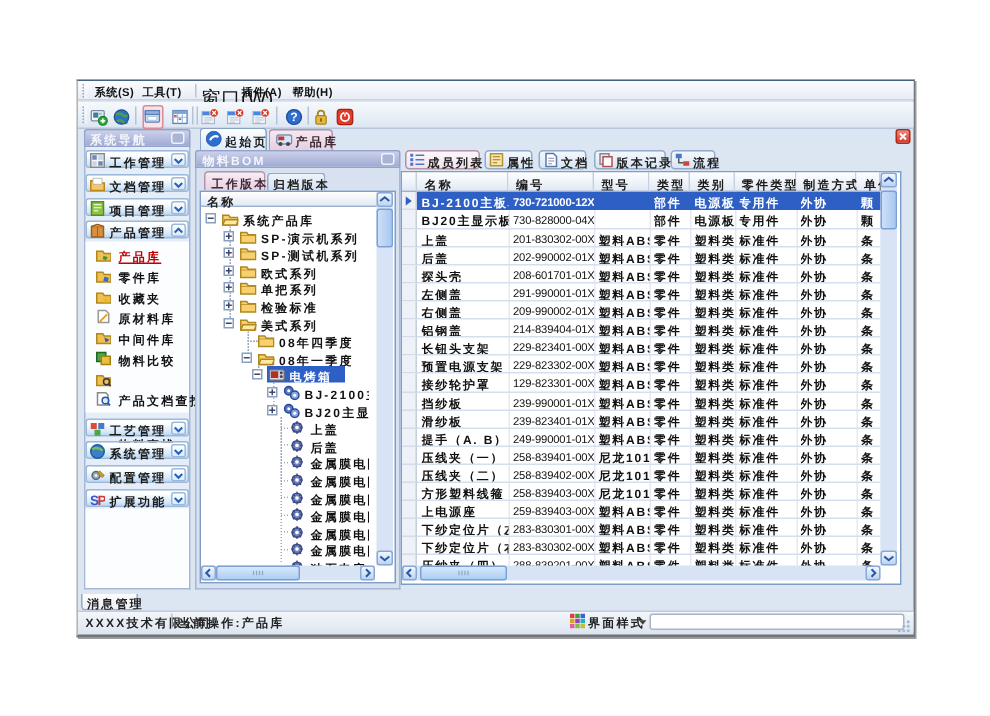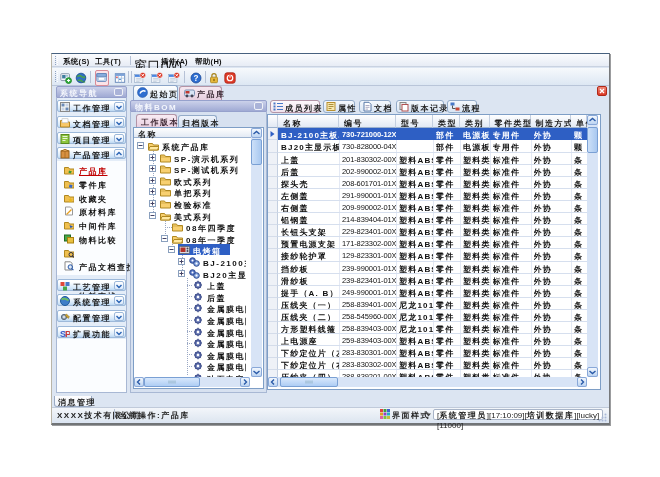--- a/index.html
+++ b/index.html
@@ -601,21 +601,21 @@
 <div class="abs" style="left:290px;top:173px;font-size:7.5px;letter-spacing:-0.1px;font-weight:normal;color:#111;white-space:nowrap;overflow:hidden;max-width:54px">229-823401-00X</div>
 <div class="abs" style="left:347px;top:173px;font-size:8px;letter-spacing:1.2px;font-weight:bold;color:#111;white-space:nowrap;overflow:hidden;max-width:34px">塑料ABS</div>
 <div class="abs" style="left:384px;top:173px;font-size:8px;letter-spacing:1.2px;font-weight:bold;color:#111;white-space:nowrap;overflow:hidden;max-width:24px">零件</div>
 <div class="abs" style="left:411px;top:173px;font-size:8px;letter-spacing:1.2px;font-weight:bold;color:#111;white-space:nowrap;overflow:hidden;max-width:26.5px">塑料类</div>
 <div class="abs" style="left:440.5px;top:173px;font-size:8px;letter-spacing:1.2px;font-weight:bold;color:#111;white-space:nowrap;overflow:hidden;max-width:38px">标准件</div>
 <div class="abs" style="left:481.5px;top:173px;font-size:8px;letter-spacing:1.2px;font-weight:bold;color:#111;white-space:nowrap;overflow:hidden;max-width:37.5px">外协</div>
 <div class="abs" style="left:522px;top:173px;font-size:8px;letter-spacing:1.2px;font-weight:bold;color:#111;white-space:nowrap;overflow:hidden;max-width:13px">条</div>
 <div class="abs" style="left:226px;top:182px;width:309px;height:1px;background:#d6dfee"></div>
 <div class="abs" style="left:216px;top:183px;width:10px;height:12px;background:#eef1f7;border-right:1px solid #c4cfe0;border-bottom:1px solid #d4dcea"></div>
 <div class="abs" style="left:229px;top:185px;font-size:8px;letter-spacing:1.2px;font-weight:bold;color:#111;white-space:nowrap;overflow:hidden;max-width:58px">预置电源支架</div>
-<div class="abs" style="left:290px;top:185px;font-size:7.5px;letter-spacing:-0.1px;font-weight:normal;color:#111;white-space:nowrap;overflow:hidden;max-width:54px">171-823302-00X</div>
+<div class="abs" style="left:290px;top:185px;font-size:7.5px;letter-spacing:-0.1px;font-weight:normal;color:#111;white-space:nowrap;overflow:hidden;max-width:54px">229-823302-00X</div>
 <div class="abs" style="left:347px;top:185px;font-size:8px;letter-spacing:1.2px;font-weight:bold;color:#111;white-space:nowrap;overflow:hidden;max-width:34px">塑料ABS</div>
 <div class="abs" style="left:384px;top:185px;font-size:8px;letter-spacing:1.2px;font-weight:bold;color:#111;white-space:nowrap;overflow:hidden;max-width:24px">零件</div>
 <div class="abs" style="left:411px;top:185px;font-size:8px;letter-spacing:1.2px;font-weight:bold;color:#111;white-space:nowrap;overflow:hidden;max-width:26.5px">塑料类</div>
 <div class="abs" style="left:440.5px;top:185px;font-size:8px;letter-spacing:1.2px;font-weight:bold;color:#111;white-space:nowrap;overflow:hidden;max-width:38px">标准件</div>
 <div class="abs" style="left:481.5px;top:185px;font-size:8px;letter-spacing:1.2px;font-weight:bold;color:#111;white-space:nowrap;overflow:hidden;max-width:37.5px">外协</div>
 <div class="abs" style="left:522px;top:185px;font-size:8px;letter-spacing:1.2px;font-weight:bold;color:#111;white-space:nowrap;overflow:hidden;max-width:13px">条</div>
 <div class="abs" style="left:226px;top:194px;width:309px;height:1px;background:#d6dfee"></div>
 <div class="abs" style="left:216px;top:195px;width:10px;height:13px;background:#eef1f7;border-right:1px solid #c4cfe0;border-bottom:1px solid #d4dcea"></div>
 <div class="abs" style="left:229px;top:197px;font-size:8px;letter-spacing:1.2px;font-weight:bold;color:#111;white-space:nowrap;overflow:hidden;max-width:58px">接纱轮护罩</div>
 <div class="abs" style="left:290px;top:197px;font-size:7.5px;letter-spacing:-0.1px;font-weight:normal;color:#111;white-space:nowrap;overflow:hidden;max-width:54px">129-823301-00X</div>
@@ -661,21 +661,21 @@
 <div class="abs" style="left:290px;top:246px;font-size:7.5px;letter-spacing:-0.1px;font-weight:normal;color:#111;white-space:nowrap;overflow:hidden;max-width:54px">258-839401-00X</div>
 <div class="abs" style="left:347px;top:246px;font-size:8px;letter-spacing:1.2px;font-weight:bold;color:#111;white-space:nowrap;overflow:hidden;max-width:34px">尼龙1010</div>
 <div class="abs" style="left:384px;top:246px;font-size:8px;letter-spacing:1.2px;font-weight:bold;color:#111;white-space:nowrap;overflow:hidden;max-width:24px">零件</div>
 <div class="abs" style="left:411px;top:246px;font-size:8px;letter-spacing:1.2px;font-weight:bold;color:#111;white-space:nowrap;overflow:hidden;max-width:26.5px">塑料类</div>
 <div class="abs" style="left:440.5px;top:246px;font-size:8px;letter-spacing:1.2px;font-weight:bold;color:#111;white-space:nowrap;overflow:hidden;max-width:38px">标准件</div>
 <div class="abs" style="left:481.5px;top:246px;font-size:8px;letter-spacing:1.2px;font-weight:bold;color:#111;white-space:nowrap;overflow:hidden;max-width:37.5px">外协</div>
 <div class="abs" style="left:522px;top:246px;font-size:8px;letter-spacing:1.2px;font-weight:bold;color:#111;white-space:nowrap;overflow:hidden;max-width:13px">条</div>
 <div class="abs" style="left:226px;top:255px;width:309px;height:1px;background:#d6dfee"></div>
 <div class="abs" style="left:216px;top:256px;width:10px;height:12px;background:#eef1f7;border-right:1px solid #c4cfe0;border-bottom:1px solid #d4dcea"></div>
 <div class="abs" style="left:229px;top:258px;font-size:8px;letter-spacing:1.2px;font-weight:bold;color:#111;white-space:nowrap;overflow:hidden;max-width:58px">压线夹（二）</div>
-<div class="abs" style="left:290px;top:258px;font-size:7.5px;letter-spacing:-0.1px;font-weight:normal;color:#111;white-space:nowrap;overflow:hidden;max-width:54px">258-545960-00X</div>
+<div class="abs" style="left:290px;top:258px;font-size:7.5px;letter-spacing:-0.1px;font-weight:normal;color:#111;white-space:nowrap;overflow:hidden;max-width:54px">258-839402-00X</div>
 <div class="abs" style="left:347px;top:258px;font-size:8px;letter-spacing:1.2px;font-weight:bold;color:#111;white-space:nowrap;overflow:hidden;max-width:34px">尼龙1010</div>
 <div class="abs" style="left:384px;top:258px;font-size:8px;letter-spacing:1.2px;font-weight:bold;color:#111;white-space:nowrap;overflow:hidden;max-width:24px">零件</div>
 <div class="abs" style="left:411px;top:258px;font-size:8px;letter-spacing:1.2px;font-weight:bold;color:#111;white-space:nowrap;overflow:hidden;max-width:26.5px">塑料类</div>
 <div class="abs" style="left:440.5px;top:258px;font-size:8px;letter-spacing:1.2px;font-weight:bold;color:#111;white-space:nowrap;overflow:hidden;max-width:38px">标准件</div>
 <div class="abs" style="left:481.5px;top:258px;font-size:8px;letter-spacing:1.2px;font-weight:bold;color:#111;white-space:nowrap;overflow:hidden;max-width:37.5px">外协</div>
 <div class="abs" style="left:522px;top:258px;font-size:8px;letter-spacing:1.2px;font-weight:bold;color:#111;white-space:nowrap;overflow:hidden;max-width:13px">条</div>
 <div class="abs" style="left:226px;top:267px;width:309px;height:1px;background:#d6dfee"></div>
 <div class="abs" style="left:216px;top:268px;width:10px;height:12px;background:#eef1f7;border-right:1px solid #c4cfe0;border-bottom:1px solid #d4dcea"></div>
 <div class="abs" style="left:229px;top:270px;font-size:8px;letter-spacing:1.2px;font-weight:bold;color:#111;white-space:nowrap;overflow:hidden;max-width:58px">方形塑料线箍</div>
 <div class="abs" style="left:290px;top:270px;font-size:7.5px;letter-spacing:-0.1px;font-weight:normal;color:#111;white-space:nowrap;overflow:hidden;max-width:54px">258-839403-00X</div>
@@ -764,21 +764,20 @@
       <rect x="7" y="3.5" width="3" height="3" fill="#20b0c0"></rect>
       <rect x="0" y="7" width="3" height="3" fill="#e060a0"></rect>
       <rect x="3.5" y="7" width="3" height="3" fill="#80c040"></rect>
       <rect x="7" y="7" width="3" height="3" fill="#c0c040"></rect>
     </svg>
 <div class="abs cjk" style="left:340px;top:356px;font-size:8px;color:#222">界面样式</div>
 <svg class="abs" style="left:373px;top:358px" width="7" height="6" viewBox="0 0 7 6">
       <path d="M1 1.5l2.5 3L6 1.5z" fill="#444"></path>
     </svg>
 <div class="abs" style="left:381px;top:355px;width:170px;height:11px;background:#fff;border:1px solid #a8b4c8;border-radius:2px"></div>
-<div class="abs" style="left:385px;top:356px;font-size:8px;color:#222;letter-spacing:0">[<span class="cjk">系统管理员</span>][17:10:09][<span class="cjk">培训数据库</span>][lucky][11000]</div>
 <svg class="abs" style="left:546px;top:359px" width="9" height="9" viewBox="0 0 9 9">
       <circle cx="7.5" cy="1.5" r="1" fill="#aab8d8"></circle>
       <circle cx="4.5" cy="4.5" r="1" fill="#aab8d8"></circle>
       <circle cx="7.5" cy="4.5" r="1" fill="#aab8d8"></circle>
       <circle cx="1.5" cy="7.5" r="1" fill="#aab8d8"></circle>
       <circle cx="4.5" cy="7.5" r="1" fill="#aab8d8"></circle>
       <circle cx="7.5" cy="7.5" r="1" fill="#aab8d8"></circle>
     </svg>
 </div>
 </body></html>

